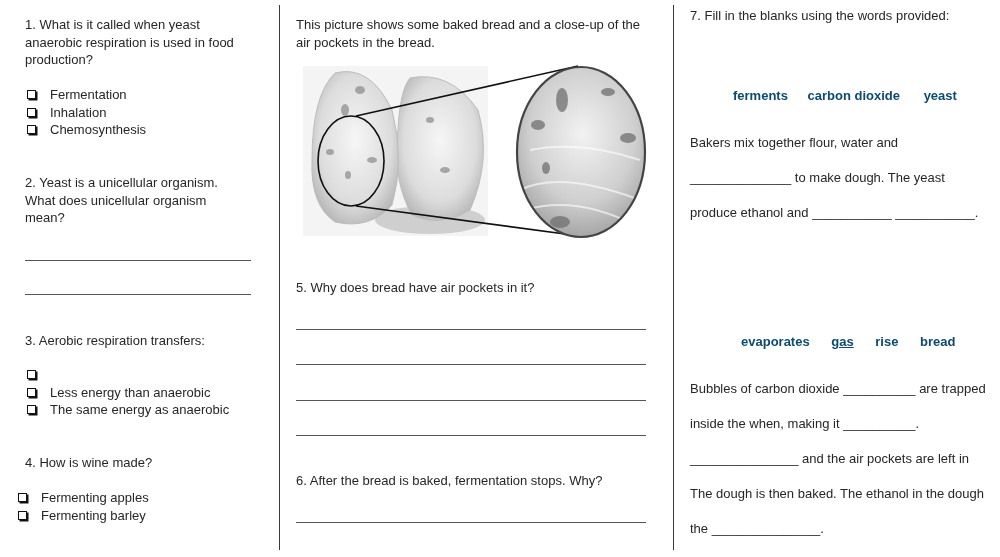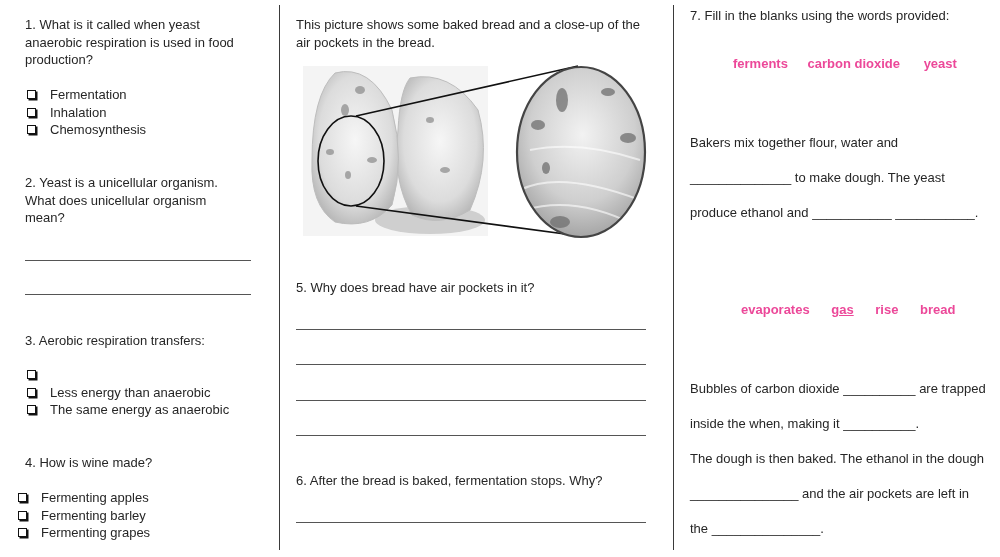--- a/index.html
+++ b/index.html
@@ -12,21 +12,21 @@
   .txt { line-height: 17.5px; white-space: nowrap; }
   .divider { position: absolute; width: 1px; background: #3a3a3a; }
   .ans-line { position: absolute; height: 0; border-top: 1.5px solid #555; }
   .opt-list { position: absolute; }
   .opt { display: flex; align-items: center; height: 17.5px; }
   .cb {
     display: inline-block; width: 9px; height: 9px; border: 1.3px solid #111;
     box-shadow: 1.5px 1.5px 0 #111; margin-right: 14px; margin-left: 2px;
     box-sizing: border-box; background: #fff;
   }
-  .wordbank { position: absolute; font-weight: bold; color: #ec4899; white-space: nowrap; }
+  .wordbank { position: absolute; font-weight: bold; color: #0c4a6e; white-space: nowrap; margin-top: 32px; }
   .wordbank span { display: inline-block; }
   .photo { position: absolute; }
 </style>
 </head>
 <body>
 
 <div class="divider" style="left:279px; top:5px; height:545px;"></div>
 <div class="divider" style="left:673px; top:5px; height:545px;"></div>
 
 <div class="abs txt" style="left:25px; top:16px;">
@@ -74,24 +74,20 @@
 
 <div class="abs txt" style="left:25px; top:454px;">4. How is wine made?</div>
 <div class="opt-list txt" style="left:16px; top:489px;">
   <div class="opt">
       <span class="cb"></span>
       <span>Fermenting apples</span>
     </div>
   <div class="opt">
       <span class="cb"></span>
       <span>Fermenting barley</span>
-    </div>
-  <div class="opt">
-      <span class="cb"></span>
-      <span>Fermenting grapes</span>
     </div>
 </div>
 
 <div class="abs txt" style="left:296px; top:16px;">
   <div>This picture shows some baked bread and a close-up of the</div>
   <div>air pockets in the bread.</div>
 </div>
 
 <svg class="photo" style="left:296px; top:60px;" width="360" height="190" viewBox="296 60 360 190">
   <defs>
@@ -177,16 +173,16 @@
 <div class="wordbank txt" style="left:741px; top:301px;">
   <span>evaporates</span>
   <span style="margin-left:18px;text-decoration:underline;">gas</span>
   <span style="margin-left:18px;">rise</span>
   <span style="margin-left:18px;">bread</span>
 </div>
 
 <div class="abs txt" style="left:690px; top:371px; line-height:35px;">
   <div><span style="white-space:pre;">Bubbles of carbon dioxide </span><span>__________</span><span style="white-space:pre;"> are trapped</span></div>
   <div><span style="white-space:pre;">inside the when, making it </span><span>__________</span><span>.</span></div>
+  <div><span>_______________</span><span style="white-space:pre;"> and the air pockets are left in</span></div>
   <div>The dough is then baked. The ethanol in the dough</div>
-  <div><span>_______________</span><span style="white-space:pre;"> and the air pockets are left in</span></div>
   <div><span style="white-space:pre;">the </span><span>_______________</span><span>.</span></div>
 </div>
 
 </body></html>

